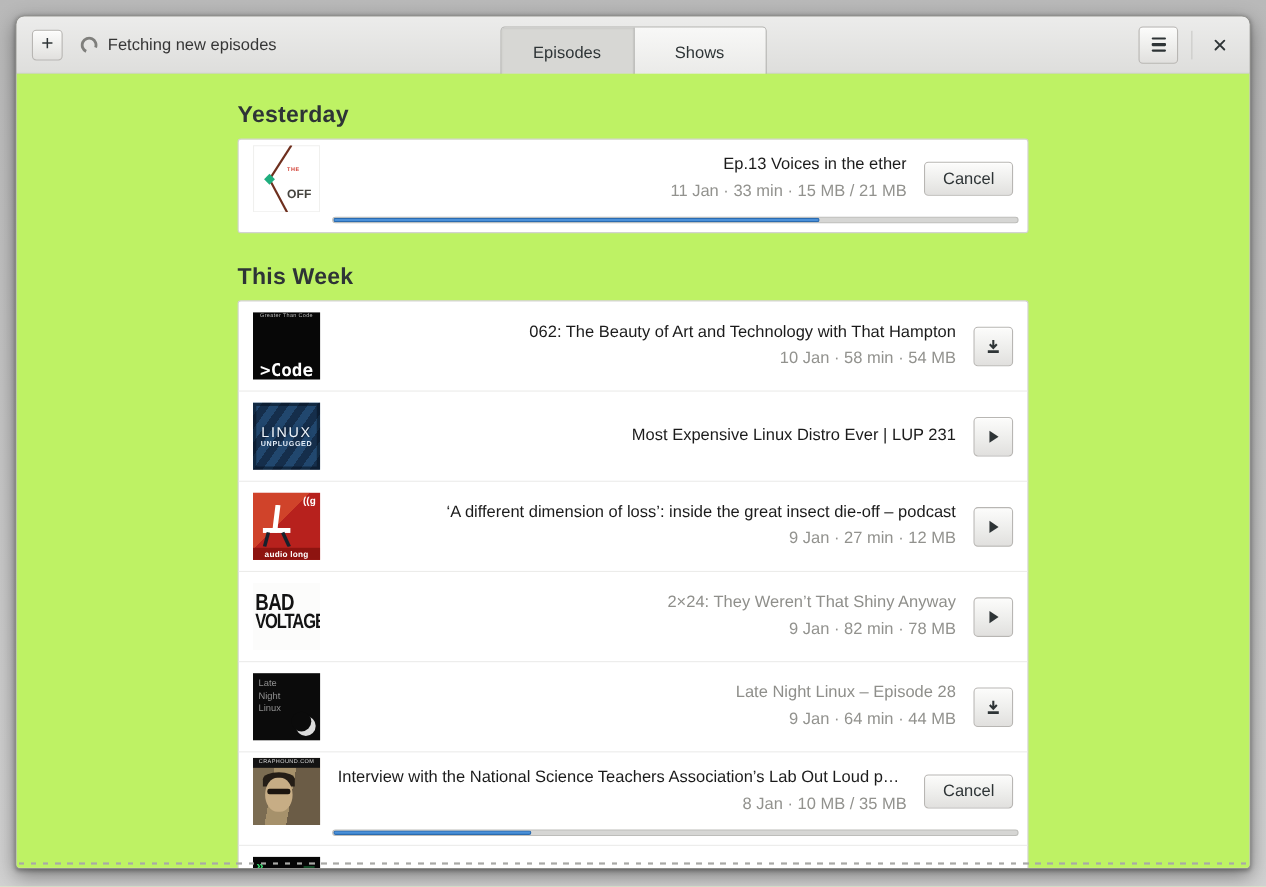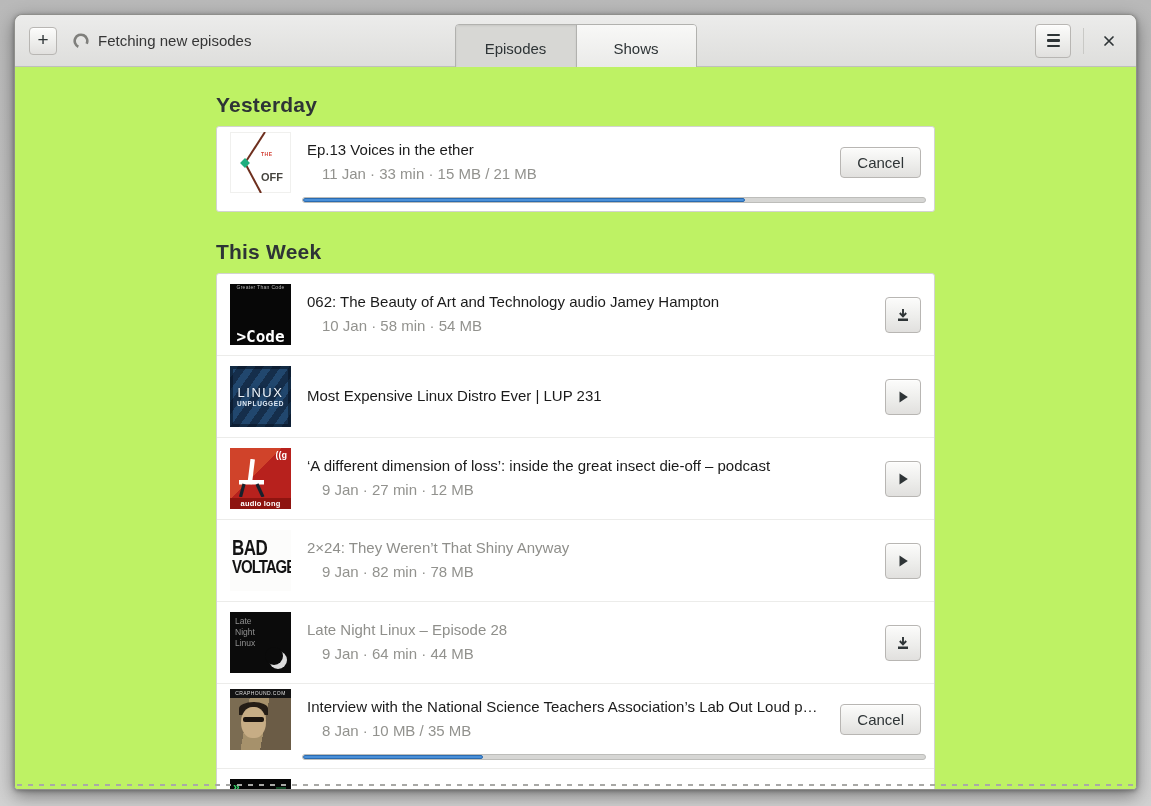--- a/index.html
+++ b/index.html
@@ -66,21 +66,21 @@
   .column { width: 719px; margin: 0 auto; }
   .section + .section { margin-top: 28px; }
   .section-title { font-size: 21px; font-weight: 700; color: #2e3436; margin: 0 0 9px 0; letter-spacing:.2px; }
   .card { background: #fff; border: 1px solid #d3d3d1; border-radius: 3px; }
   .episode-row {
     display: grid; grid-template-columns: 61px 1fr auto; column-gap: 16px;
     padding: 10px 13px; align-items: center; position: relative;
   }
   .episode-row + .episode-row { border-top: 1px solid #ececea; }
   .episode-row.has-progress { padding: 5px 13px 8px; }
-  .ep-main { min-width: 0; }
+  .ep-main { min-width: 0; text-align: right; }
   .ep-title {
     font-size: 15px; color: #1b1b1b; line-height: 1.25;
     white-space: nowrap; overflow: hidden; text-overflow: ellipsis;
   }
   .episode-row.played .ep-title { color: #8f8f8b; }
   .ep-meta { font-size: 15px; color: #92928e; margin-top: 5px; min-height: 19px; line-height: 1.25; margin-left: 15px; }
   .ep-action { display: flex; align-items: center; }
   .icon-btn { width: 36px; height: 36px; }
   .text-btn { height: 31px; padding: 0 16px; font-size: 15px; }
   .ep-progress {
@@ -203,21 +203,21 @@
 
   <section class="section">
     <h2 class="section-title">This Week</h2>
     <div class="card">
   <div class="episode-row">
     <div class="artwork art-gtc">
                 <div class="gtc-small">Greater Than Code</div>
     <div class="gtc-big">&gt;Code</div>
               </div>
     <div class="ep-main">
-      <div class="ep-title">062: The Beauty of Art and Technology audio Jamey Hampton</div>
+      <div class="ep-title">062: The Beauty of Art and Technology with That Hampton</div>
       <div class="ep-meta">10 Jan · 58 min · 54 MB</div>
     </div>
     <div class="ep-action">
       <button class="gtk-btn icon-btn btn-download">
         <svg width="16" height="16" viewBox="0 0 16 16">
           <path d="M8 2 V8.6 M4.8 6 L8 9.3 L11.2 6" stroke="#2e3436" stroke-width="1.9" fill="none"></path>
           <path d="M3 11.5 H13 V14 H3 Z" fill="#2e3436"></path>
         </svg>
       </button>
 

